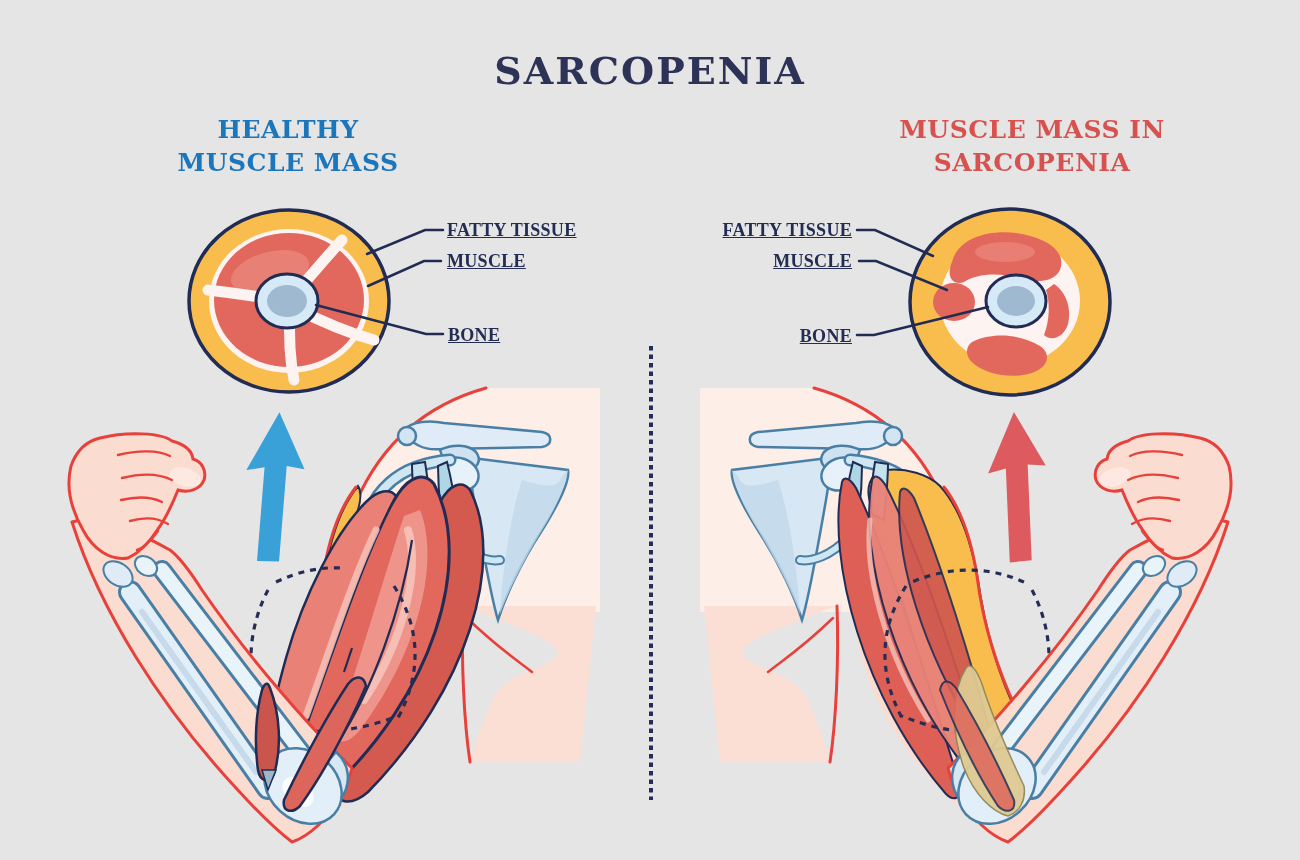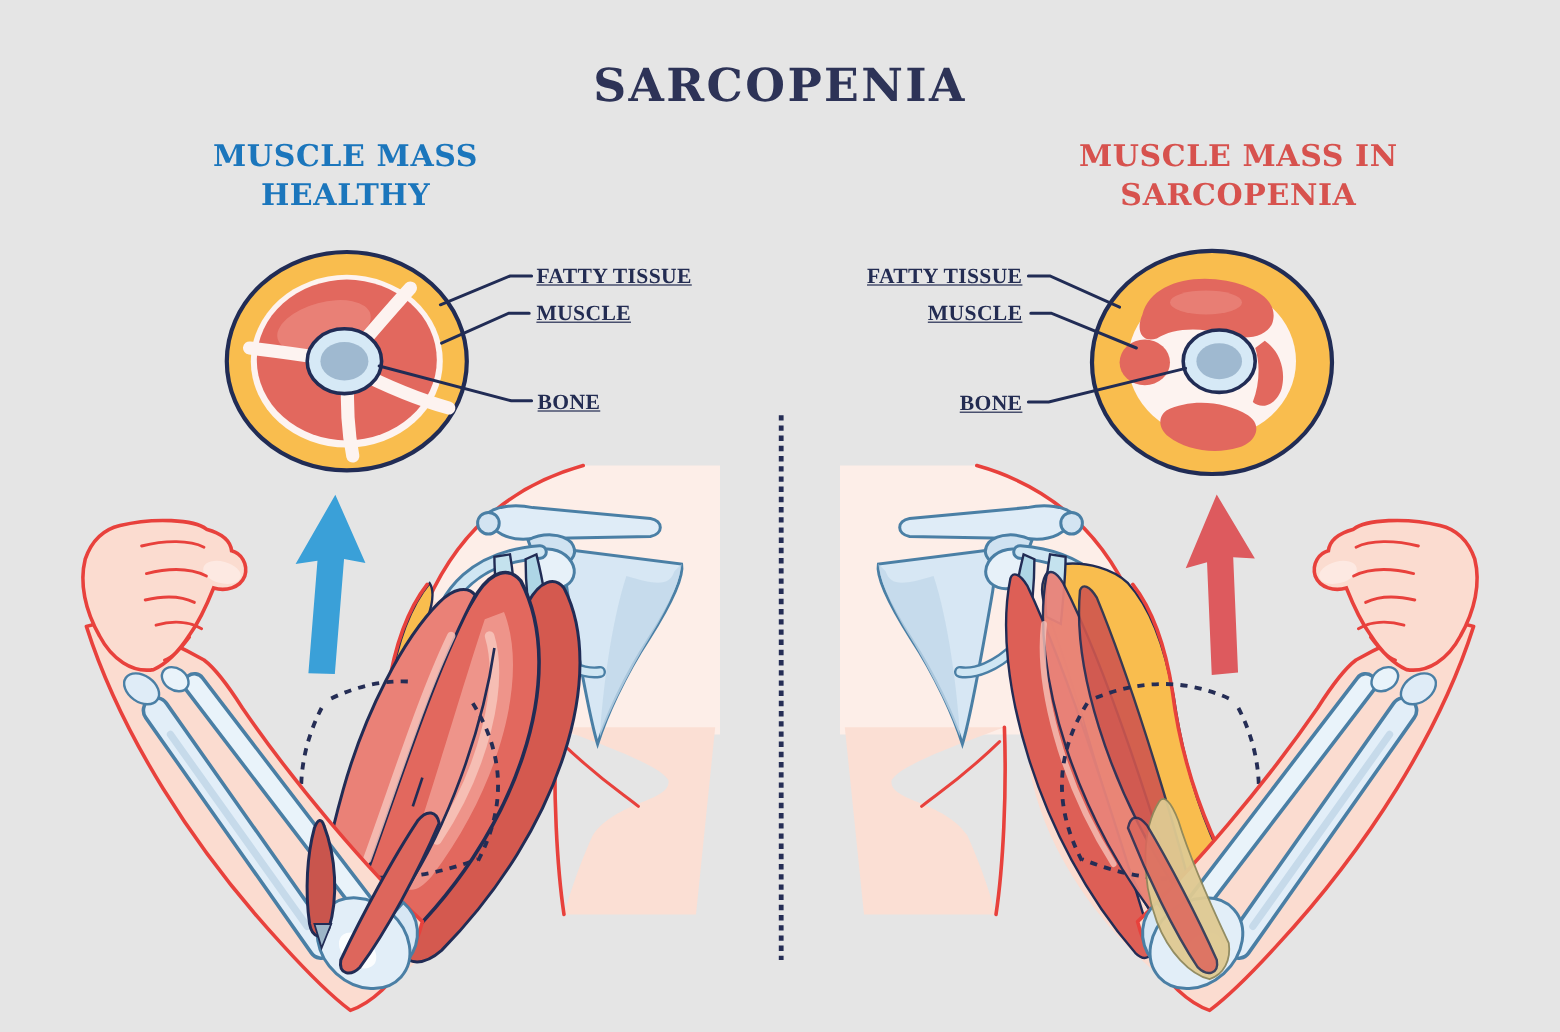--- a/index.html
+++ b/index.html
@@ -193,22 +193,22 @@
 
   <line x1="651" y1="346" x2="651" y2="800" stroke="#252d55" stroke-width="4" stroke-dasharray="4.5 4"></line>
 
   <path transform="rotate(4 273 490)" d="M 262 562 L 263 468 L 245 472 L 274 412 L 303 467 L 285 465 L 284 561 Z" style="fill:var(--c-healthy-arrow,#3aa0d8)"></path>
   <path transform="rotate(-3 1017 490)" d="M 1006 562 L 1007 468 L 989 472 L 1018 412 L 1047 467 L 1029 465 L 1028 561 Z" style="fill:var(--c-sarcopenia-arrow,#dd5a5e)"></path>
 </svg>
 
   <div class="title">SARCOPENIA</div>
 
   <div class="heading heading-left">
+    <div>HEALTHY</div>
     <div>MUSCLE MASS</div>
-    <div>HEALTHY</div>
   </div>
 
   <div class="heading heading-right">
     <div>MUSCLE MASS IN</div>
     <div>SARCOPENIA</div>
   </div>
 
   <div class="cs-label lab-l-fat">FATTY TISSUE</div>
   <div class="cs-label lab-l-mus">MUSCLE</div>
   <div class="cs-label lab-l-bone">BONE</div>

